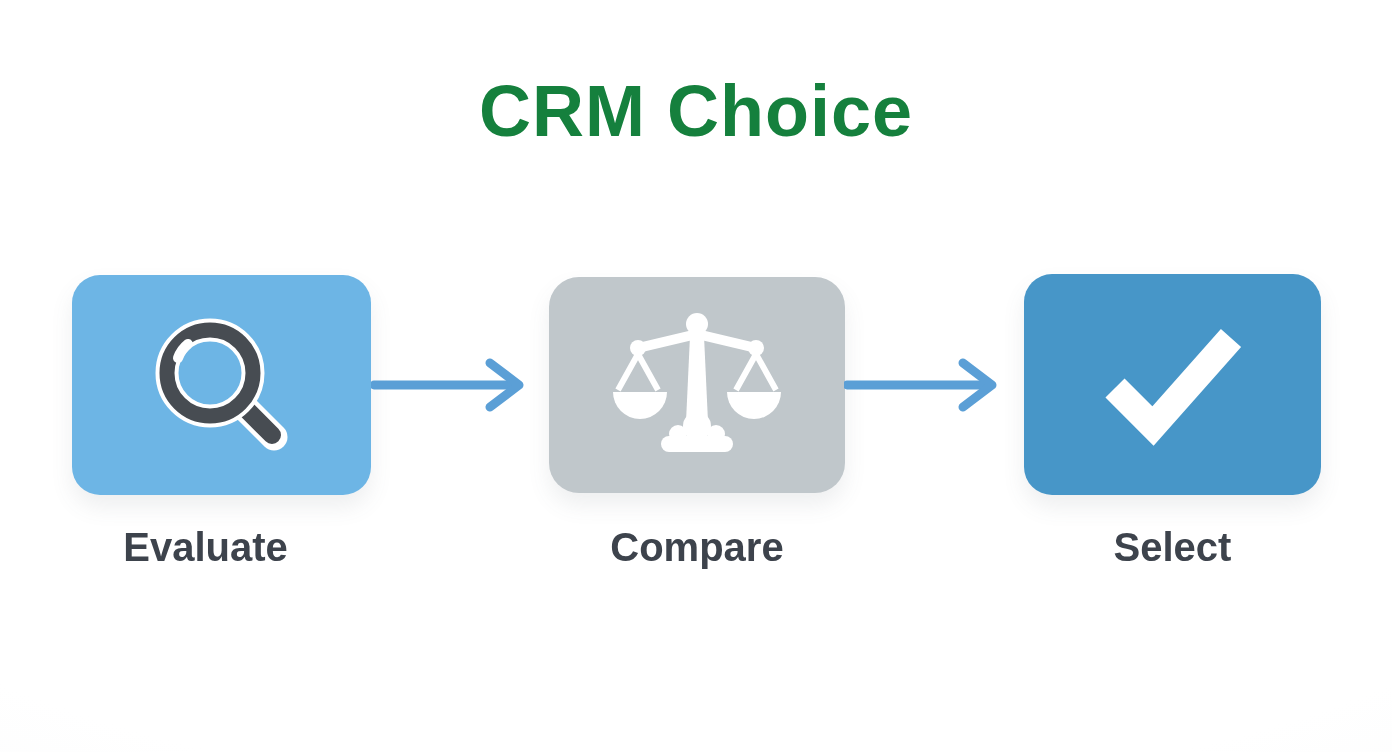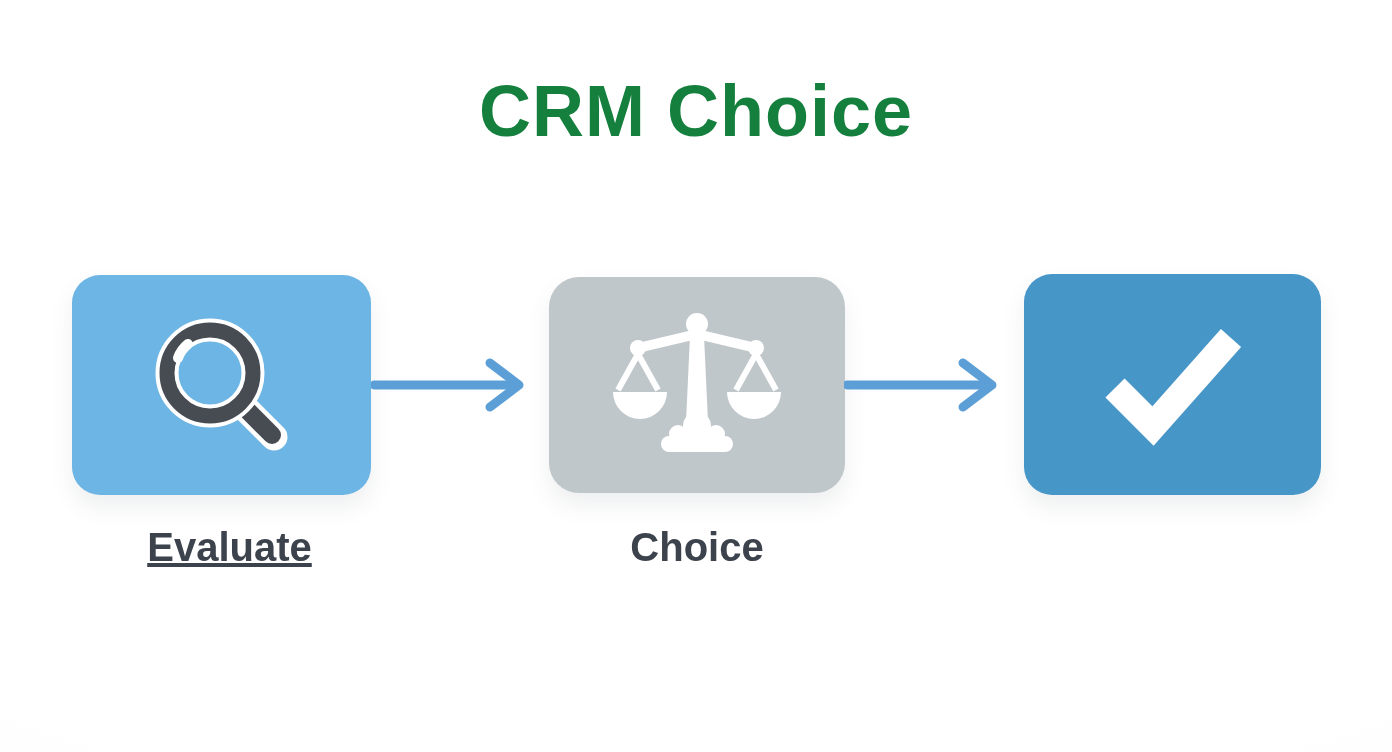--- a/index.html
+++ b/index.html
@@ -32,21 +32,21 @@
   .box-select   { left: 1024px; top: 274px; width: 297px; height: 221px; }
   .step-label {
     position: absolute;
     top: 527px;
     text-align: center;
     font-size: 40px;
     font-weight: 700;
     color: #3d434c;
     line-height: 1;
   }
-  .label-evaluate { left: 80px;  width: 299px; text-decoration: underline; }
+  .label-evaluate { left: 56px;  width: 299px; }
   .label-compare  { left: 549px; width: 296px; }
   .label-select   { left: 1024px; width: 297px; }
   .flow-arrow { position: absolute; top: 353px; height: 64px; }
   .arrow-1 { left: 371px; width: 168px; }
   .arrow-2 { left: 844px; width: 168px; }
   .icon-svg { display: block; }
 </style>
 </head>
 <body>
 
@@ -106,15 +106,16 @@
 
   <div class="step-box box-select" style="background: rgb(71, 150, 200);">
     <span>
       <svg class="icon-svg" width="160" height="130" viewBox="0 0 160 130">
         <path d="M22 68 L60 106 L138 18" fill="none" stroke="#ffffff" stroke-width="27" stroke-linecap="butt" stroke-linejoin="miter"></path>
       </svg>
     </span>
   </div>
 
   <div class="step-label label-evaluate">Evaluate</div>
-  <div class="step-label label-compare">Choice</div>
+  <div class="step-label label-compare">Compare</div>
+  <div class="step-label label-select">Select</div>
 
 </div>
 
 </body></html>

